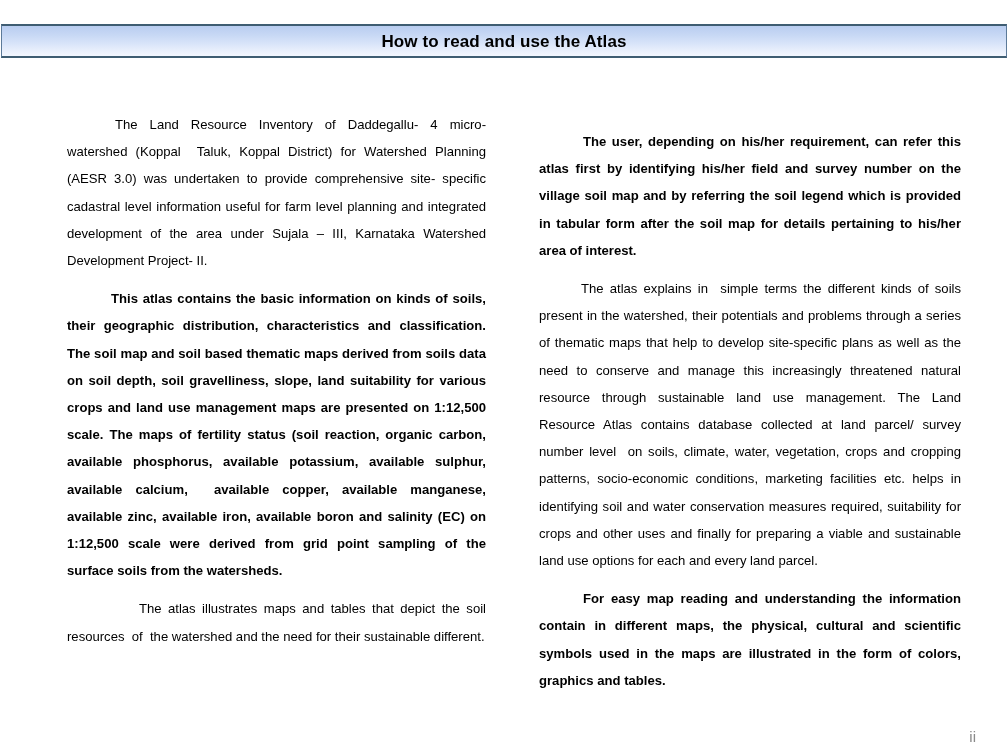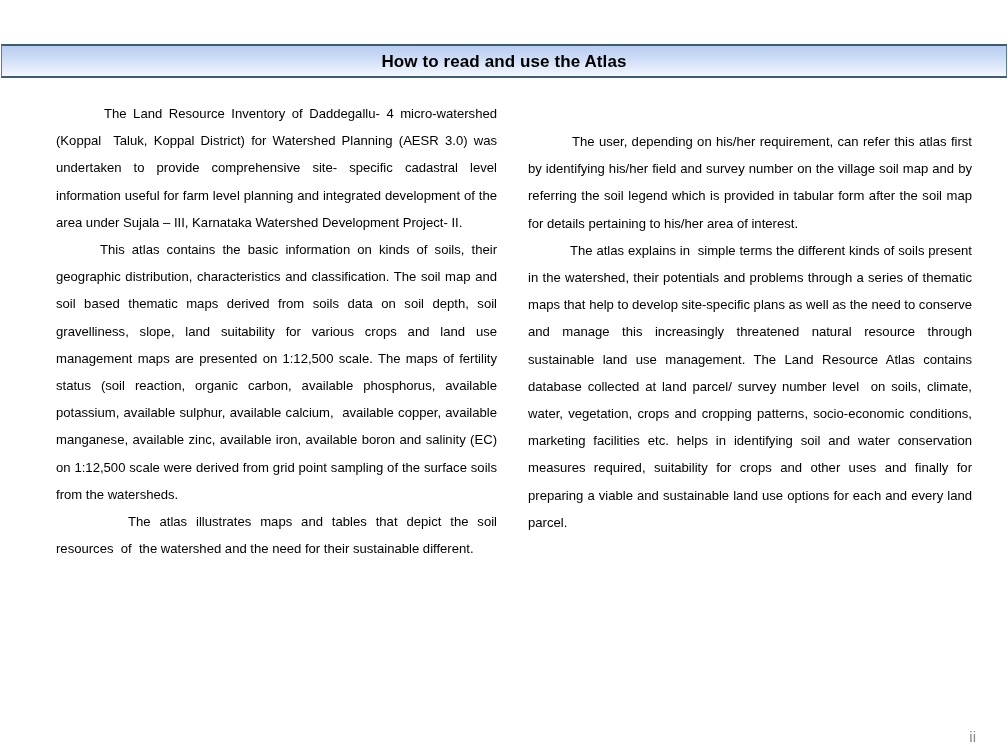--- a/index.html
+++ b/index.html
@@ -12,21 +12,21 @@
     height: 756px;
     position: relative;
     overflow: hidden;
     font-family: "Liberation Sans", sans-serif;
     color: #000000;
   }
 
   
   .banner-wrap {
     position: absolute;
-    top: 44px;
+    top: 24px;
     left: 0px;
     width: 892px;
     box-sizing: border-box;
   }
   .banner {
     box-sizing: border-box;
     width: 1006px;
     margin: 0 1px;
     height: 34px;
     border: 1px solid #5c7a99;
@@ -59,31 +59,31 @@
     width: 1008px;
   }
   .col {
     position: absolute;
     top: 0;
   }
   .col-left  { left: 56px;  width: 441px; }
   .col-right { left: 528px; width: 444px; }
 
   .para {
-    margin: 0;
+    margin: 11px;
     text-align: justify;
     text-justify: inter-word;
     font-size: 13.1px;
     line-height: 27.2px;
     color: #000000;
     white-space: pre-wrap;
   }
   .para + .para { margin-top: 0; }
   .indent-1 { text-indent: 48px; }
-  .indent-2 { text-indent: 44px; }
+  .indent-2 { text-indent: 44px; font-weight: bold; }
   .indent-3 { text-indent: 72px; }
   .indent-4 { text-indent: 42px; }
   .italic { }
 
   
   .col-right .para:first-child { margin-top: 28px; }
 
   
   .page-number {
     position: absolute;
@@ -107,17 +107,18 @@
 
   <div class="col col-left">
     <p class="para indent-1">The Land Resource Inventory of Daddegallu- 4 micro-watershed (Koppal  Taluk, Koppal District) for Watershed Planning (AESR 3.0) was undertaken to provide comprehensive site- specific cadastral level information useful for farm level planning and integrated development of the area under Sujala – III, Karnataka Watershed Development Project- II.</p>
     <p class="para indent-2">This atlas contains the basic information on kinds of soils, their geographic distribution, characteristics and classification. The soil map and soil based thematic maps derived from soils data on soil depth, soil gravelliness, slope, land suitability for various crops and land use management maps are presented on 1:12,500 scale. The maps of fertility status (soil reaction, organic carbon, available phosphorus, available potassium, available sulphur, available calcium,  available copper, available manganese, available zinc, available iron, available boron and salinity (EC) on 1:12,500 scale were derived from grid point sampling of the surface soils from the watersheds.</p>
     <p class="para indent-3">The atlas illustrates maps and tables that depict the soil resources  of  the watershed and the need for their sustainable different.</p>
   </div>
 
   <div class="col col-right">
     <p class="para indent-2">The user, depending on his/her requirement, can refer this atlas first by identifying his/her field and survey number on the village soil map and by referring the soil legend which is provided in tabular form after the soil map for details pertaining to his/her area of interest.</p>
     <p class="para indent-4"><span>The atlas explains in  simple terms the different kinds of soils present in the watershed, their potentials and problems through a series of thematic maps that help to develop site-specific plans as well as the need to conserve and manage this increasingly threatened natural resource through sustainable land use management. The Land Resource Atlas contains database collected at land parcel/ survey number level  on soils, climate, water, vegetation, crops and cropping patterns, socio-economic conditions, marketing facilities </span><span class="italic">etc</span><span>. helps in identifying soil and water conservation measures required, suitability for crops and other uses and finally for preparing a viable and sustainable land use options for each and every land parcel.</span></p>
+    <p class="para indent-2">For easy map reading and understanding the information contain in different maps, the physical, cultural and scientific symbols used in the maps are illustrated in the form of colors, graphics and tables.</p>
   </div>
 
 </div>
 
 <div class="page-number">ii</div>
 
 </body></html>

